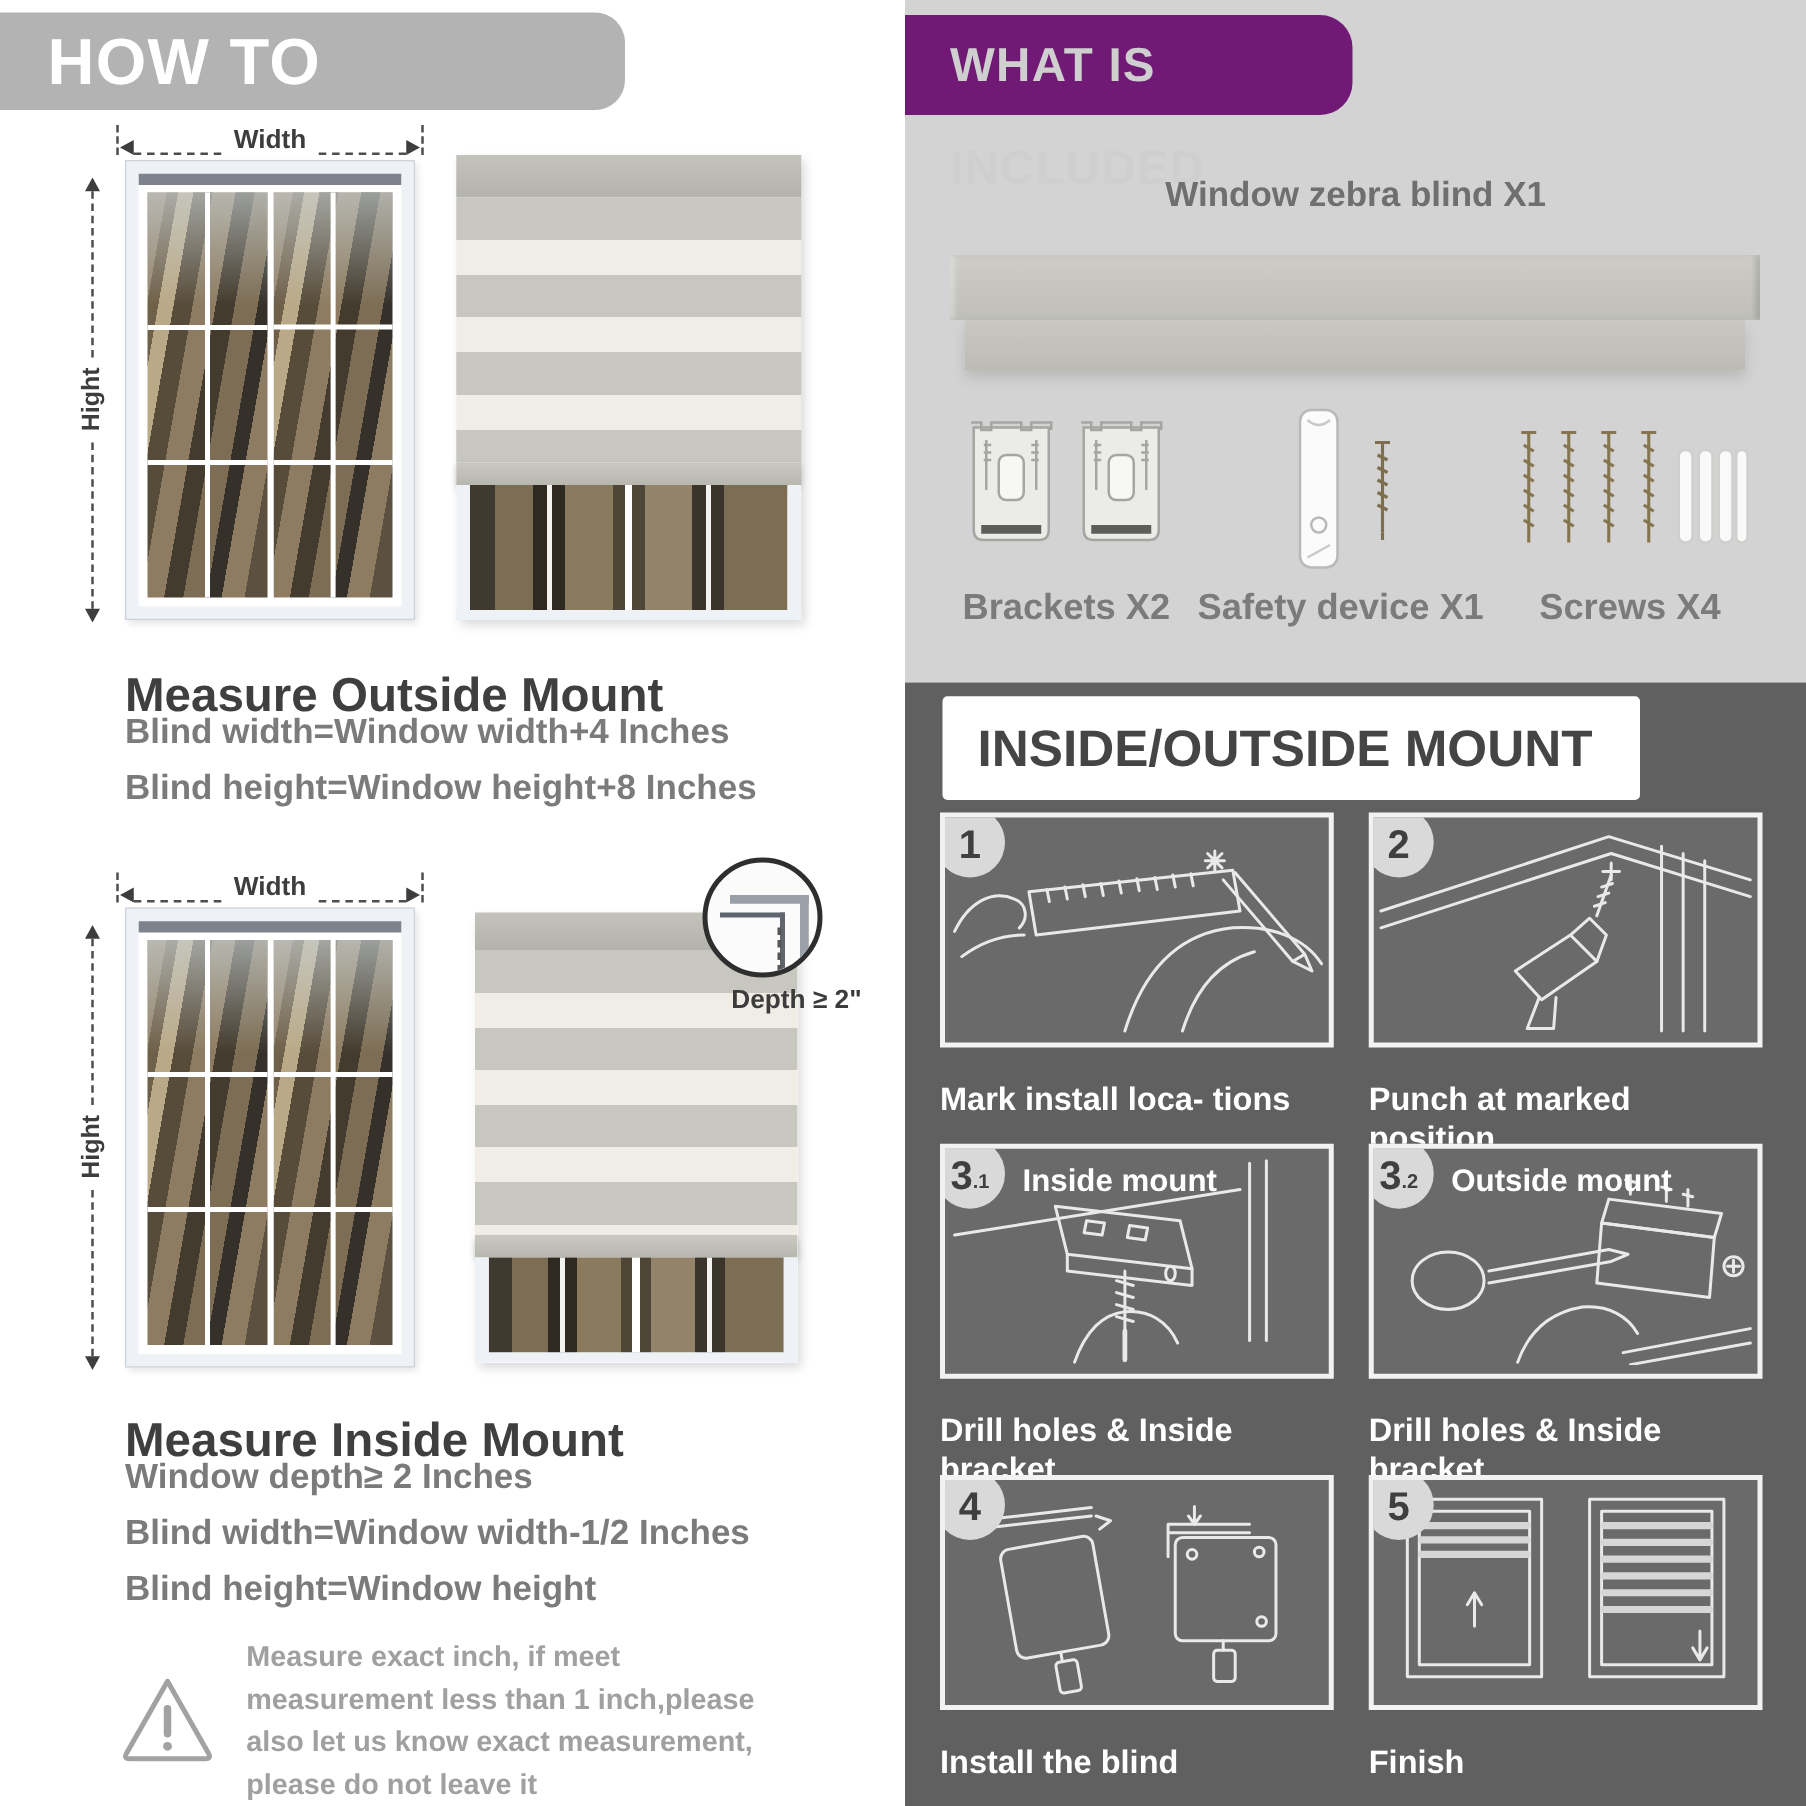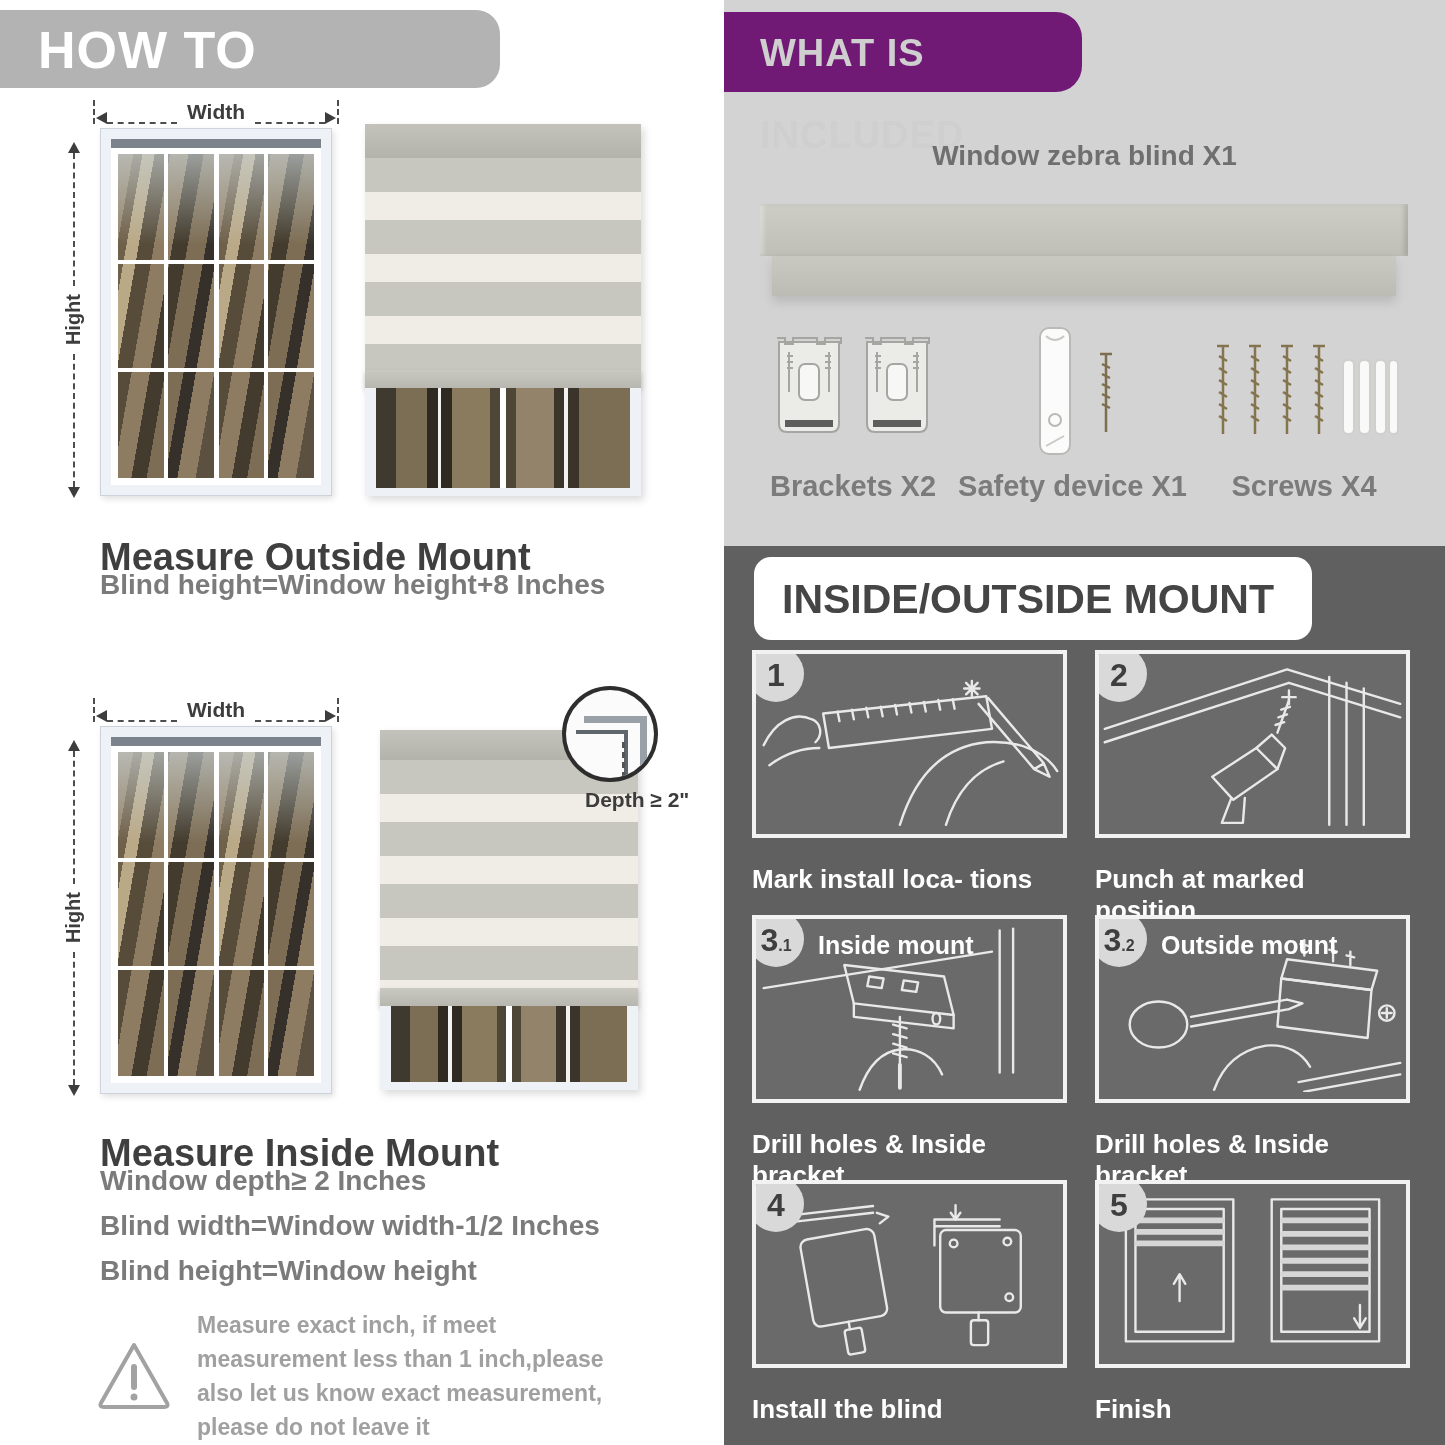--- a/index.html
+++ b/index.html
@@ -66,21 +66,21 @@
   .product-label{position:absolute;left:0;width:100%;top:140px;text-align:center;font-weight:bold;font-size:28px;color:#6f6f6f;}
   .rail-art{position:absolute;left:36px;top:204px;width:648px;}
   .rail-bar1{height:52px;background:linear-gradient(#cdcdc6,#bfbfb8);box-shadow:inset -4px 0 4px rgba(0,0,0,.12),inset 4px 0 4px rgba(255,255,255,.3);}
   .rail-bar2{height:40px;margin:0 12px;background:linear-gradient(#c9c9c2,#bcbcb5);box-shadow:0 6px 10px rgba(0,0,0,.12);}
   .items{position:absolute;left:46px;right:46px;top:322px;display:flex;justify-content:space-between;}
   .item{display:flex;flex-direction:column;align-items:center;}
   .item-art{height:140px;display:flex;align-items:center;}
   .item-label{margin-top:8px;font-weight:bold;font-size:29px;color:#7b7b7b;}
 
   .right-bottom{left:724px;top:546px;width:721px;height:899px;background:#606060;}
-  .iom-header{position:absolute;left:30px;top:11px;width:558px;height:83px;background:#fff;border-radius:17px;
+  .iom-header{position:absolute;left:30px;top:11px;width:558px;height:83px;background:#fff;border-radius:4px;
       color:#454545;font-weight:bold;font-size:41px;line-height:85px;padding-left:28px;box-sizing:border-box;}
   .steps{position:absolute;left:28px;top:104px;width:658px;display:grid;grid-template-columns:1fr 1fr;column-gap:28px;}
   .panel{height:180px;border:4px solid #f2f2f2;background:#6a6a6a;position:relative;overflow:hidden;}
   .panel svg{position:absolute;inset:0;}
   .badge{position:absolute;top:-8px;left:-8px;width:56px;height:56px;border-radius:50%;background:#d9d9d9;
       display:flex;align-items:center;justify-content:center;color:#3f3f3f;font-weight:bold;}
   .badge .num{font-size:32px;padding-top:2px;}
   .badge .subn{font-size:16px;padding-top:14px;}
   .inner-label{position:absolute;left:62px;top:12px;color:#fff;font-weight:bold;font-size:25px;}
   .caption{margin-top:26px;height:51px;color:#fff;font-weight:bold;font-size:26px;}
@@ -129,20 +129,21 @@
       <div class="cassette"></div>
       <div class="stripes" style="height:212px;flex:none;"></div>
       <div class="rail"></div>
       <div class="under" style="flex:1;">
         <div class="under-mull"></div>
       </div>
     </div>
 
     <div class="abs h2" style="left:100px;top:512px;">Measure Outside Mount</div>
     <div class="abs sub" style="left:100px;top:562px;">
+      <div>Blind width=Window width+4 Inches</div>
       <div>Blind height=Window height+8 Inches</div>
     </div>
 
     <div class="abs h-measure" style="left:92px;top:698px;width:248px;">
       <span class="tick-v"></span>
       <span class="tri-l"></span>
       <span class="dash"></span>
       <span class="lbl">Width</span>
       <span class="dash"></span>
       <span class="tri-r"></span>

